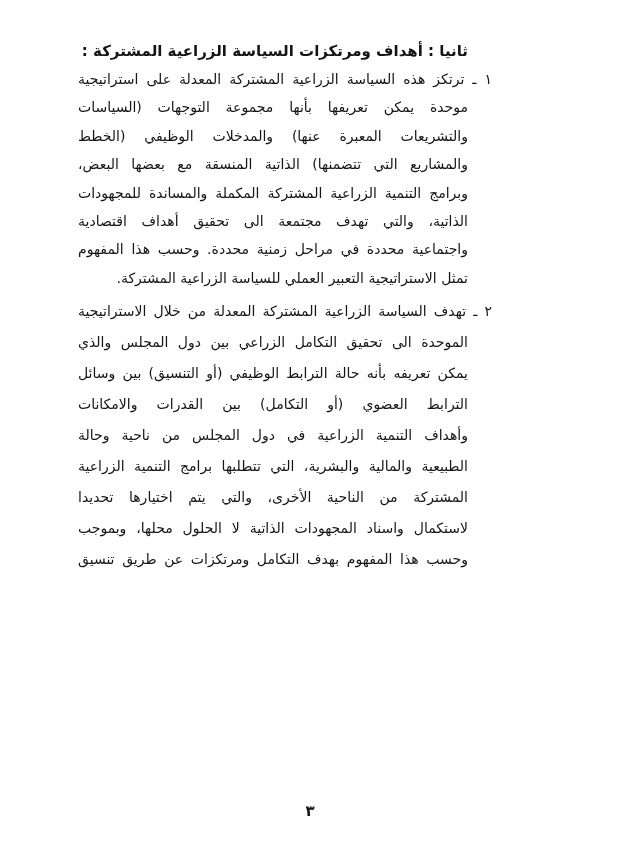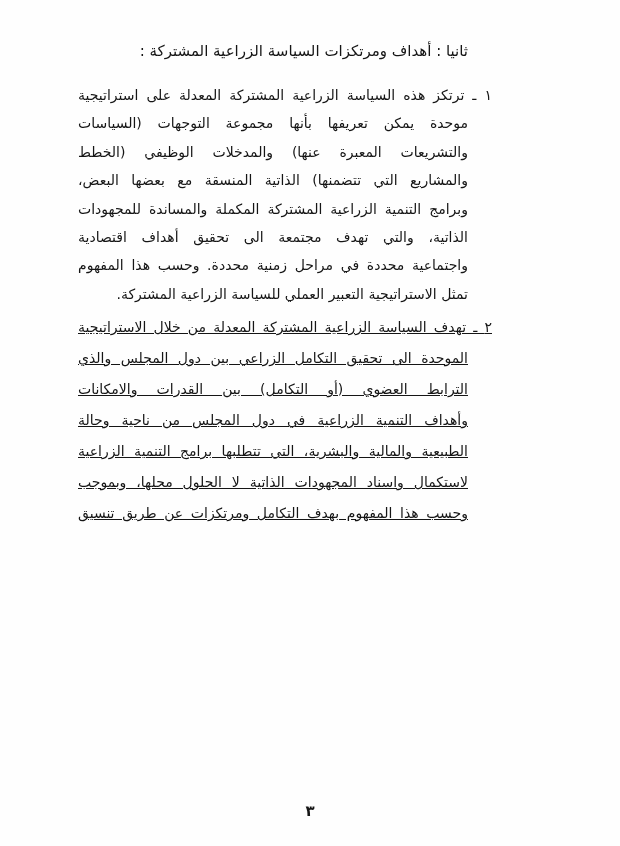--- a/index.html
+++ b/index.html
@@ -16,31 +16,31 @@
     overflow: hidden;
   }
   .page {
     position: absolute;
     inset: 0;
     background: #fefefe;
   }
   .heading {
     margin: 38px 152px 0 78px;
     text-align: right;
-    font-weight: 400;
+    font-weight: 700;
     font-size: 15px;
     line-height: 26px;
     white-space: nowrap;
     overflow: visible;
   }
   .para {
     direction: rtl;
   }
-  .para1 { margin-top: 17px; }
-  .para2 { margin-top: 4px; text-decoration: underline; }
+  .para1 { margin-top: 1px; }
+  .para2 { margin-top: 4px; }
   .line {
     margin-right: 152px;
     margin-left: 78px;
     font-size: 14px;
     height: 28.4px;
     line-height: 28.4px;
     text-align: justify;
     text-align-last: justify;
     overflow: hidden;
   }
@@ -78,22 +78,24 @@
     <div class="line">والمشاريع التي تتضمنها) الذاتية المنسقة مع بعضها البعض،</div>
     <div class="line">وبرامج التنمية الزراعية المشتركة المكملة والمساندة للمجهودات</div>
     <div class="line">الذاتية، والتي تهدف مجتمعة الى تحقيق أهداف اقتصادية</div>
     <div class="line">واجتماعية محددة في مراحل زمنية محددة. وحسب هذا المفهوم</div>
     <div class="line line--last">تمثل الاستراتيجية التعبير العملي للسياسة الزراعية المشتركة.</div>
   </div>
 
   <div class="para para2">
     <div class="line line--num">٢ ـ تهدف السياسة الزراعية المشتركة المعدلة من خلال الاستراتيجية</div>
     <div class="line">الموحدة الى تحقيق التكامل الزراعي بين دول المجلس والذي</div>
+    <div class="line">يمكن تعريفه بأنه حالة الترابط الوظيفي (أو التنسيق) بين وسائل</div>
     <div class="line">الترابط العضوي (أو التكامل) بين القدرات والامكانات</div>
     <div class="line">وأهداف التنمية الزراعية في دول المجلس من ناحية وحالة</div>
     <div class="line">الطبيعية والمالية والبشرية، التي تتطلبها برامج التنمية الزراعية</div>
+    <div class="line">المشتركة من الناحية الأخرى، والتي يتم اختيارها تحديدا</div>
     <div class="line">لاستكمال واسناد المجهودات الذاتية لا الحلول محلها، وبموجب</div>
     <div class="line">وحسب هذا المفهوم بهدف التكامل ومرتكزات عن طريق تنسيق</div>
   </div>
 
   <div class="page-number">٣</div>
 
 </div>
 
 </body></html>

